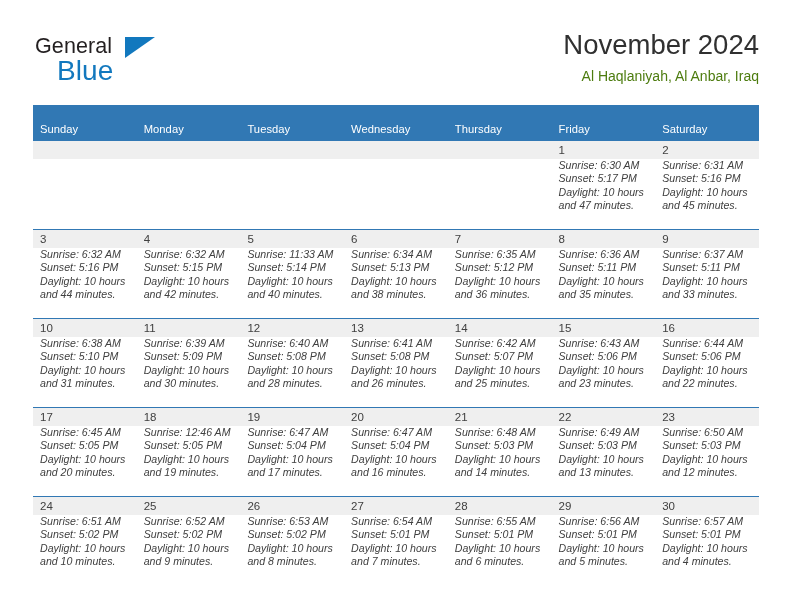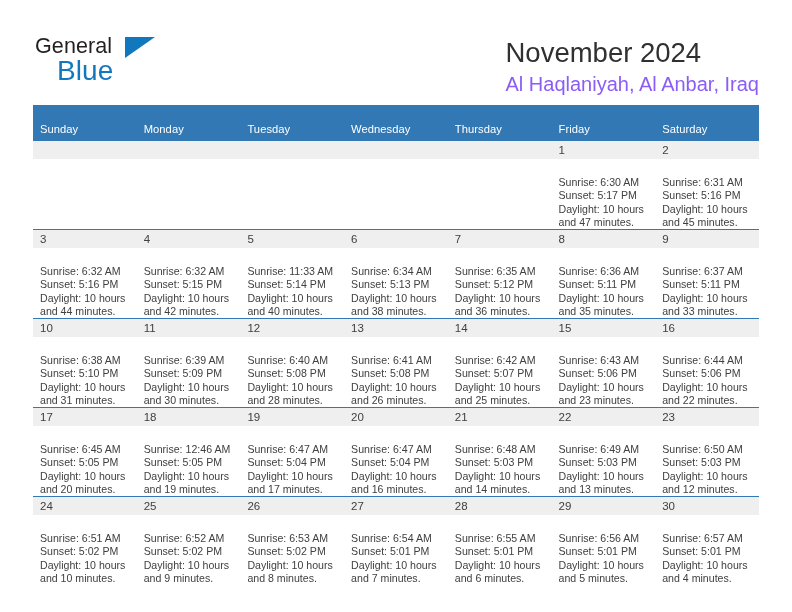--- a/index.html
+++ b/index.html
@@ -60,35 +60,35 @@
     top: 3px;
     width: 0;
     height: 0;
     border-left: 30px solid #1278be;
     border-bottom: 21px solid transparent;
   }
 
   .title-block {
     position: absolute;
     right: 0;
-    top: 8px;
-    text-align: left;
+    top: 0;
+    text-align: right;
   }
   .cal-title {
     font-size: 27.5px;
     font-weight: normal;
     color: #303030;
     line-height: 34px;
     white-space: nowrap;
   }
   .cal-subtitle {
     margin-top: 5px;
-    font-size: 20px;
+    font-size: 14px;
     font-weight: normal;
-    color: #8b5cf6;
+    color: #4d7c0f;
     line-height: 18px;
     white-space: nowrap;
   }
 
   
   .calendar {
     position: absolute;
     left: 33px;
     top: 105px;
     width: 726px;
@@ -123,21 +123,22 @@
   .daynum-strip {
     background: #efefef;
     height: 18px;
     line-height: 18px;
     padding-left: 7px;
     font-size: 11.5px;
     color: #404040;
     box-sizing: border-box;
   }
   .daylines {
-    padding: 17px 5px 0 7px;
+    padding: 0 5px 0 7px;
+    font-style: italic;
   }
   .daylines div {
     font-size: 10.6px;
     line-height: 13.4px;
     color: #404040;
     white-space: nowrap;
   }
 </style>
 </head>
 <body>

